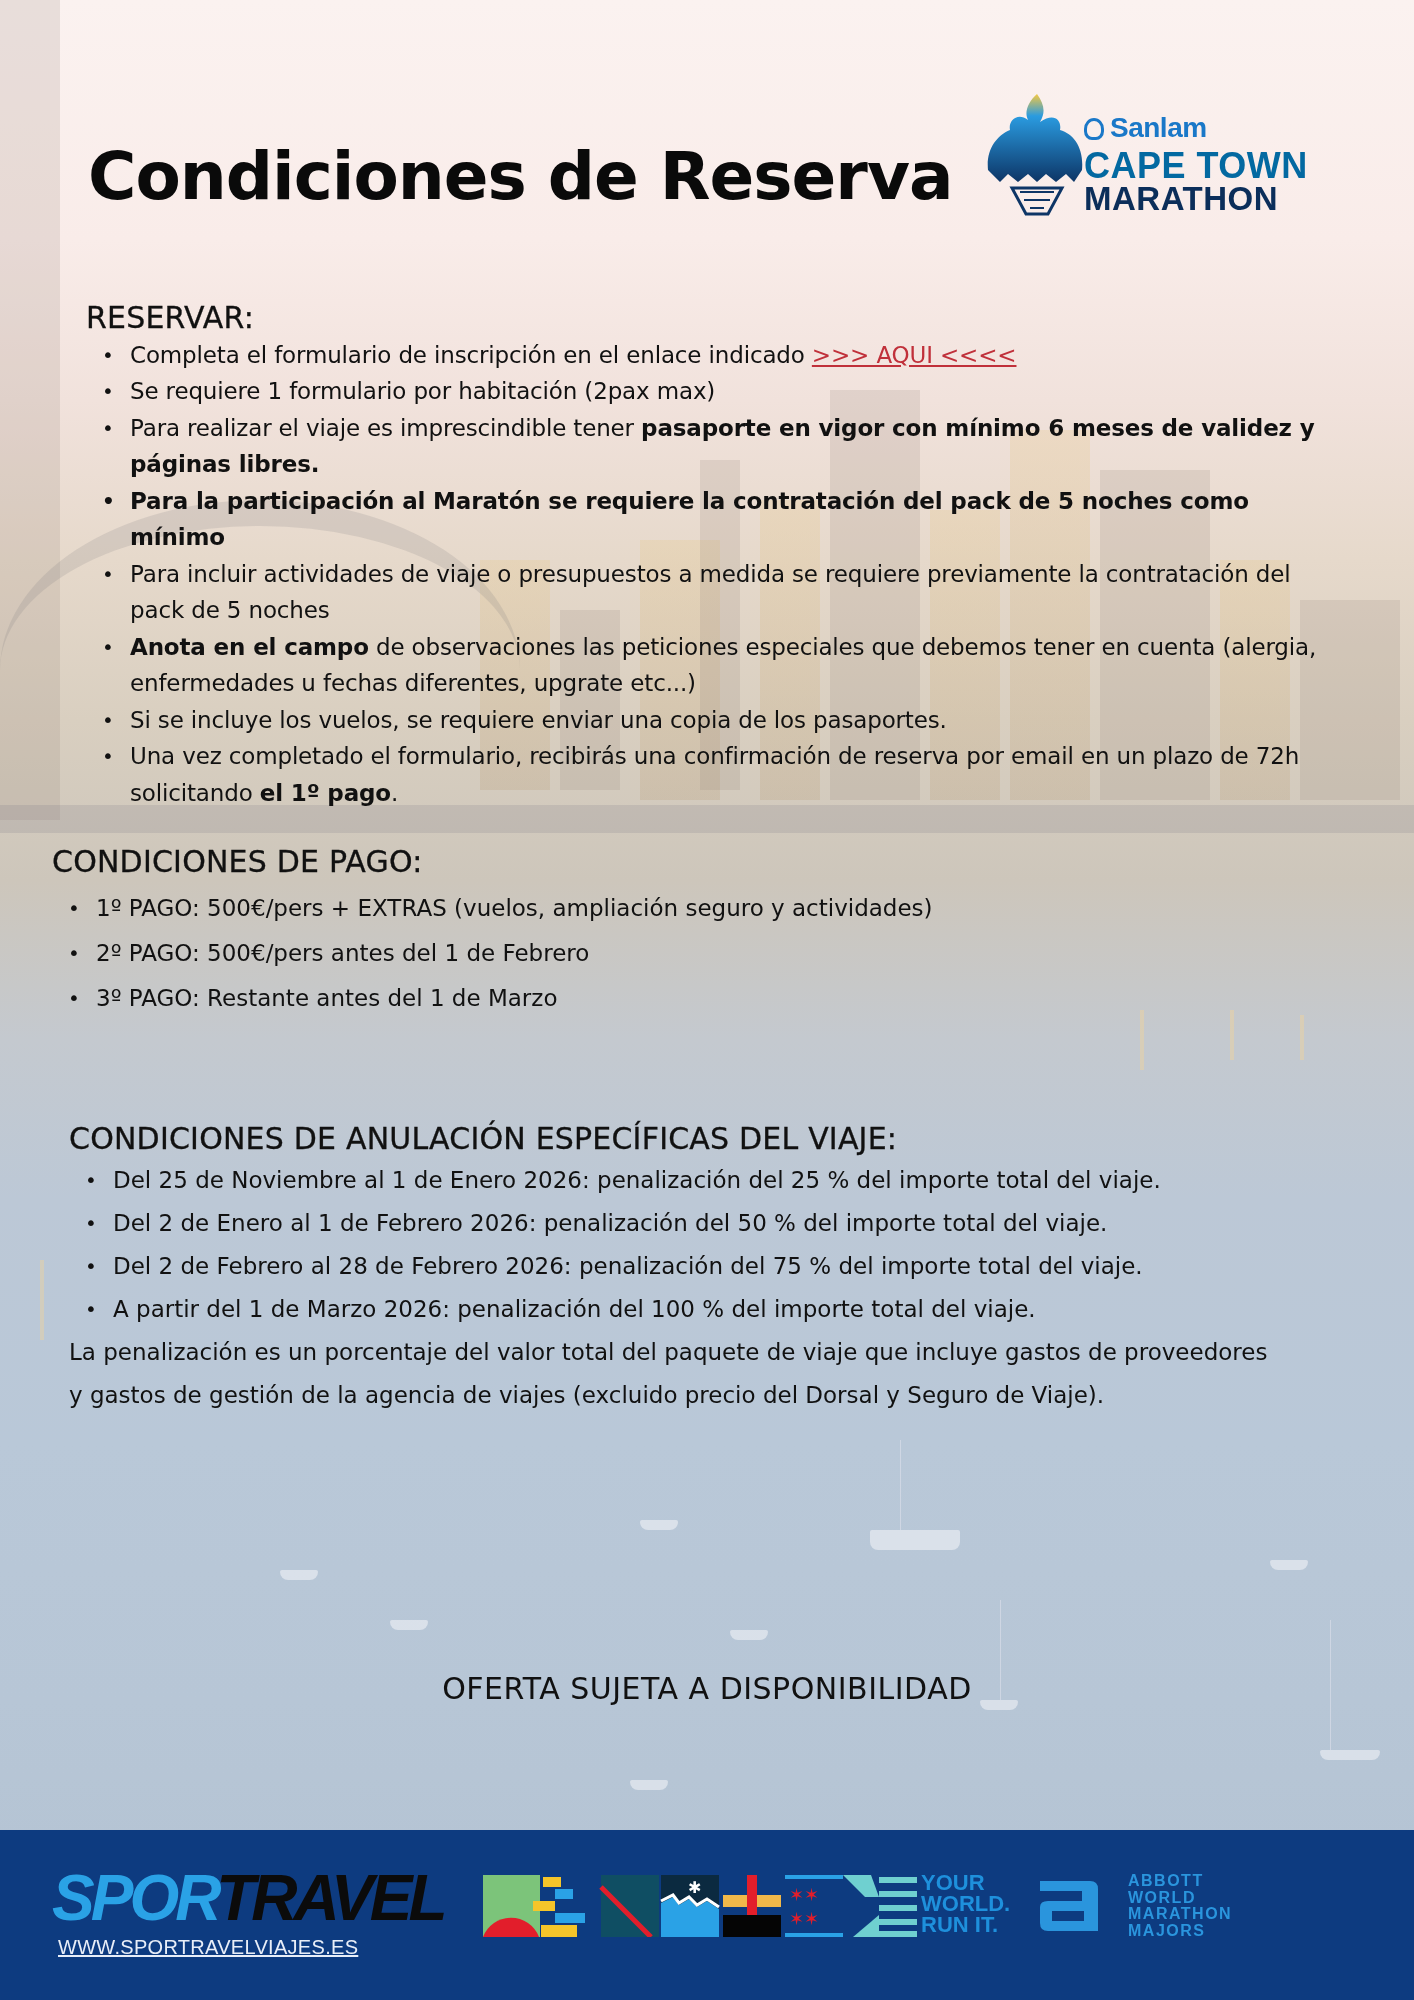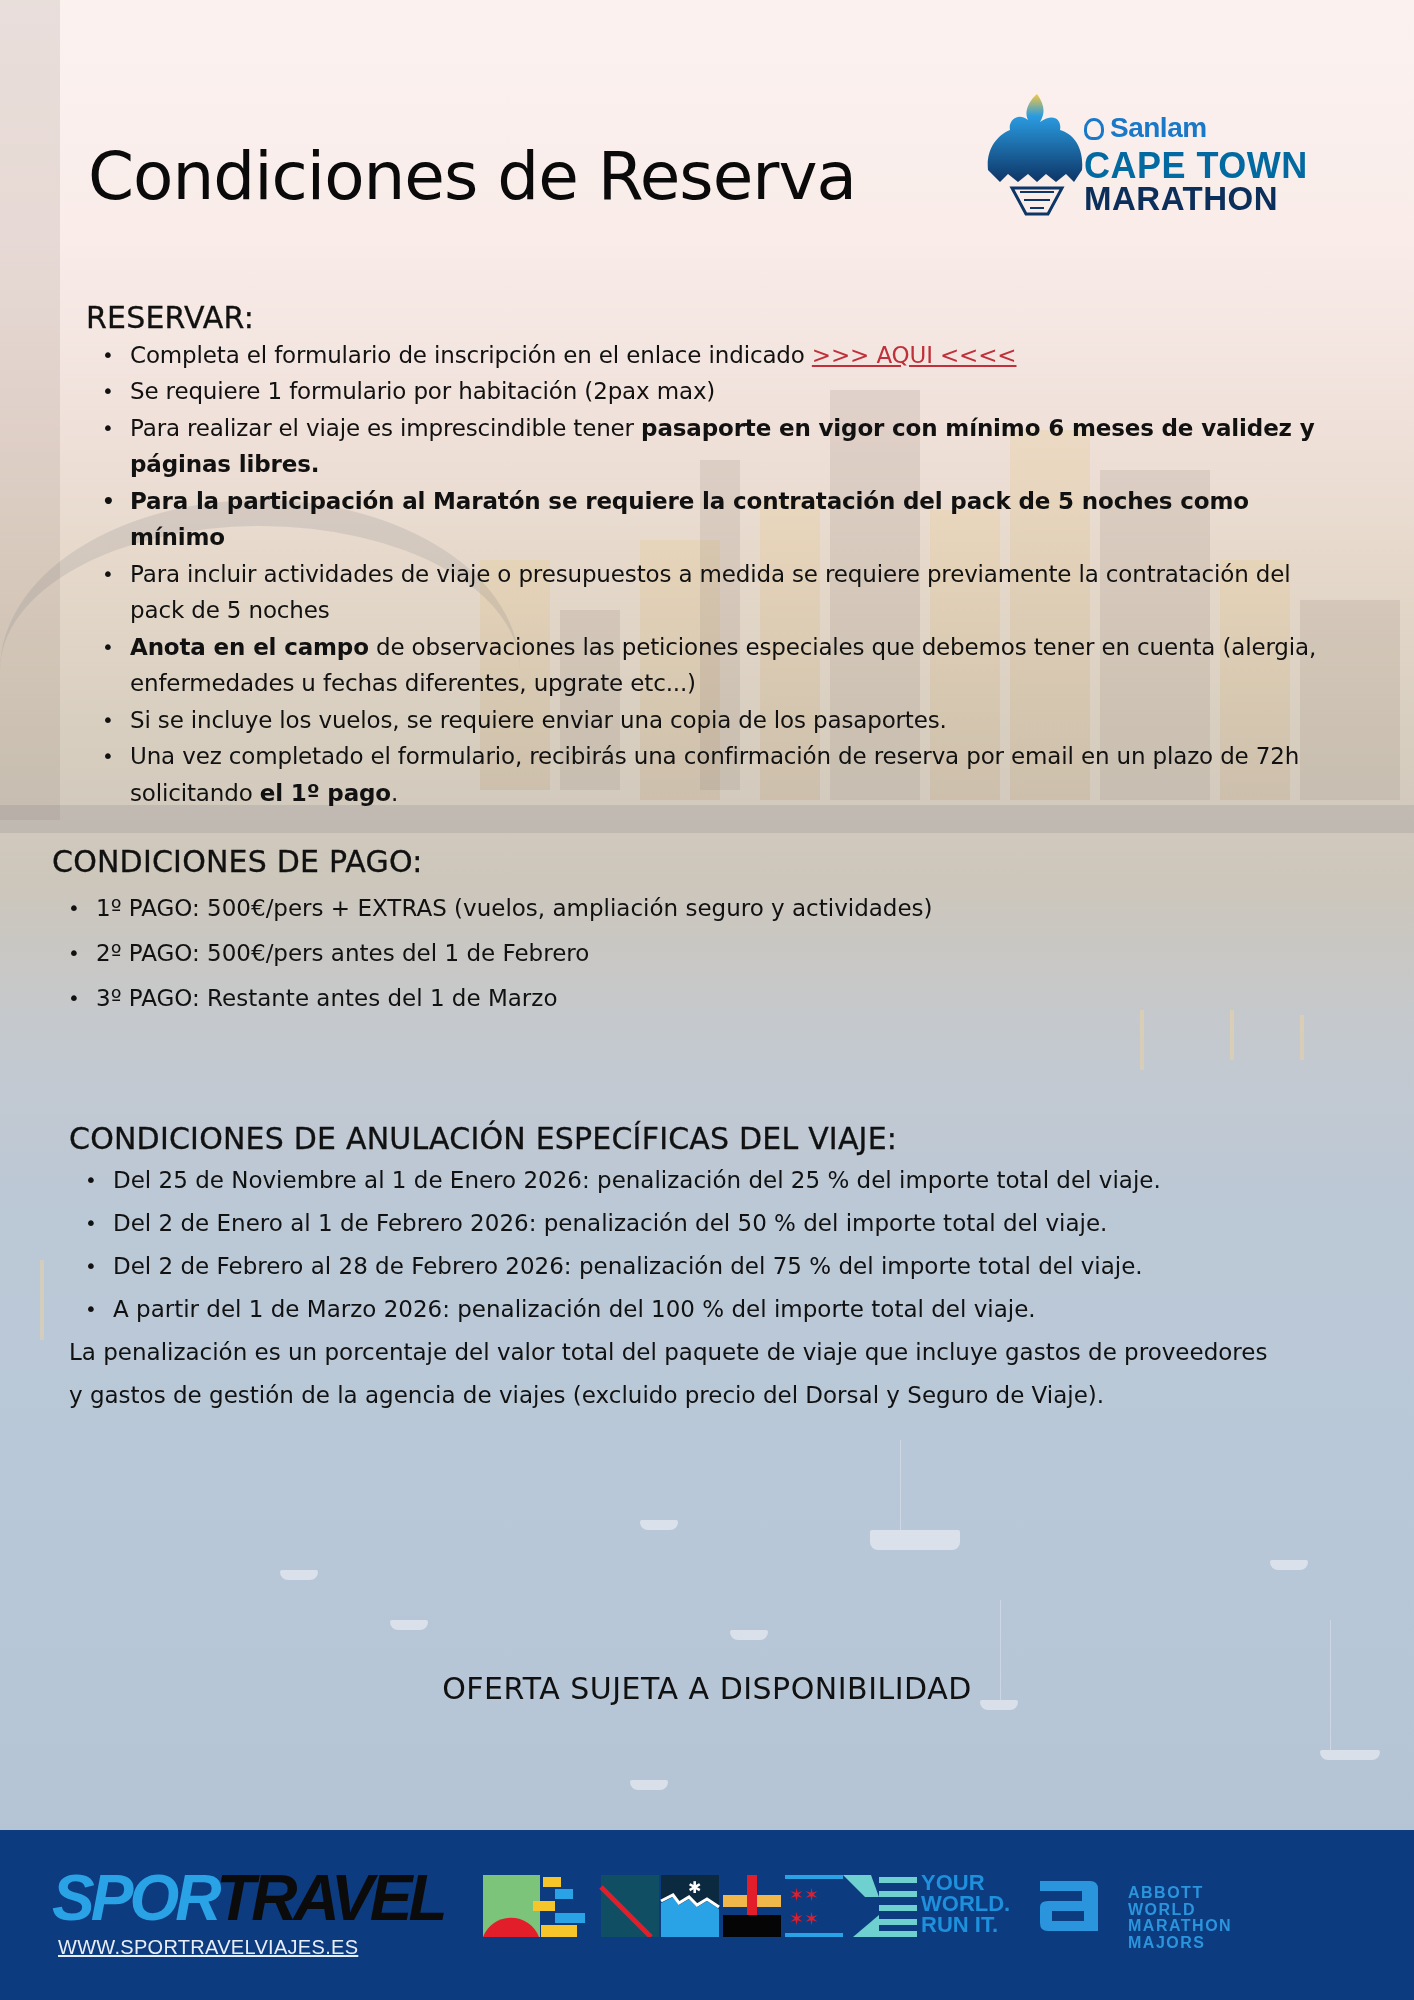--- a/index.html
+++ b/index.html
@@ -23,21 +23,21 @@
             border-top: 26px solid rgba(110,110,120,0.16); border-radius: 60% 60% 0 0; }
   .deck { position: absolute; left: 0; top: 805px; width: 1414px; height: 28px; background: rgba(90,95,110,0.14); }
   .water-light { position: absolute; width: 4px; background: rgba(255,215,140,0.35); }
   .boat { position: absolute; width: 38px; height: 10px; background: rgba(245,245,250,0.55); border-radius: 2px 2px 8px 8px; }
   .mast { position: absolute; width: 1px; background: rgba(230,230,240,0.5); }
 
   .content { position: absolute; left: 0; top: 0; width: 1414px; height: 1830px; }
 
   .title {
     position: absolute; left: 88px; top: 138px;
-    font-family: "DejaVu Sans", sans-serif; font-weight: normal;
+    font-family: "DejaVu Sans", sans-serif; font-weight: bold;
     font-size: 66px; letter-spacing: -1px; color: #0a0a0a;
   }
 
   .logo-ctm { position: absolute; left: 982px; top: 90px; width: 340px; height: 130px; }
   .logo-ctm .flame { position: absolute; left: 0; top: 0; width: 110px; height: 130px; }
   .logo-ctm .sanlam { position: absolute; left: 102px; top: 22px; font-family: "Liberation Sans", sans-serif;
     font-weight: bold; font-size: 28px; color: #1a78c8; letter-spacing: -0.5px; }
   .logo-ctm .sanlam-mark { display: inline-block; width: 20px; height: 22px; margin-right: 6px; vertical-align: -3px;
     border: 3px solid #1a78c8; border-radius: 50% 50% 40% 40%; }
   .logo-ctm .cape { position: absolute; left: 102px; top: 58px; font-family: "Liberation Sans", sans-serif;
@@ -73,21 +73,21 @@
   .sportravel .spor { color: #2aa2e6; }
   .sportravel .travel { color: #0b0b0b; }
   .site { position: absolute; left: 58px; top: 106px; font-family: "Liberation Sans", sans-serif;
     font-size: 20px; color: #e8eef8; letter-spacing: 0.3px; }
 
   .wmm-art { position: absolute; left: 483px; top: 45px; width: 434px; height: 62px; }
   .ywri { position: absolute; left: 921px; top: 42px; font-family: "Liberation Sans", sans-serif;
     font-weight: bold; font-size: 22px; line-height: 21px; color: #1e90dc; }
   .abbott-mark { position: absolute; left: 1036px; top: 47px; width: 66px; height: 58px; }
   .abbott-text { position: absolute; left: 1128px; top: 43px; font-family: "Liberation Sans", sans-serif;
-    font-weight: bold; font-size: 16px; line-height: 16.5px; color: #2a95dd; letter-spacing: 1.5px; margin-top: 12px; }
+    font-weight: bold; font-size: 16px; line-height: 16.5px; color: #2a95dd; letter-spacing: 1.5px; }
 </style>
 </head>
 <body>
 
 <div class="bg-layer">
   <div class="bldg" style="left:0;width:60px;height:1200px;top:auto;bottom:1010px;"></div>
   <div class="bldg lit" style="left:480px;width:70px;bottom:1040px;height:230px;"></div>
   <div class="bldg" style="left:560px;width:60px;bottom:1040px;height:180px;"></div>
   <div class="bldg lit" style="left:640px;width:80px;bottom:1030px;height:260px;"></div>
   <div class="bldg" style="left:700px;width:40px;bottom:1040px;height:330px;"></div>

